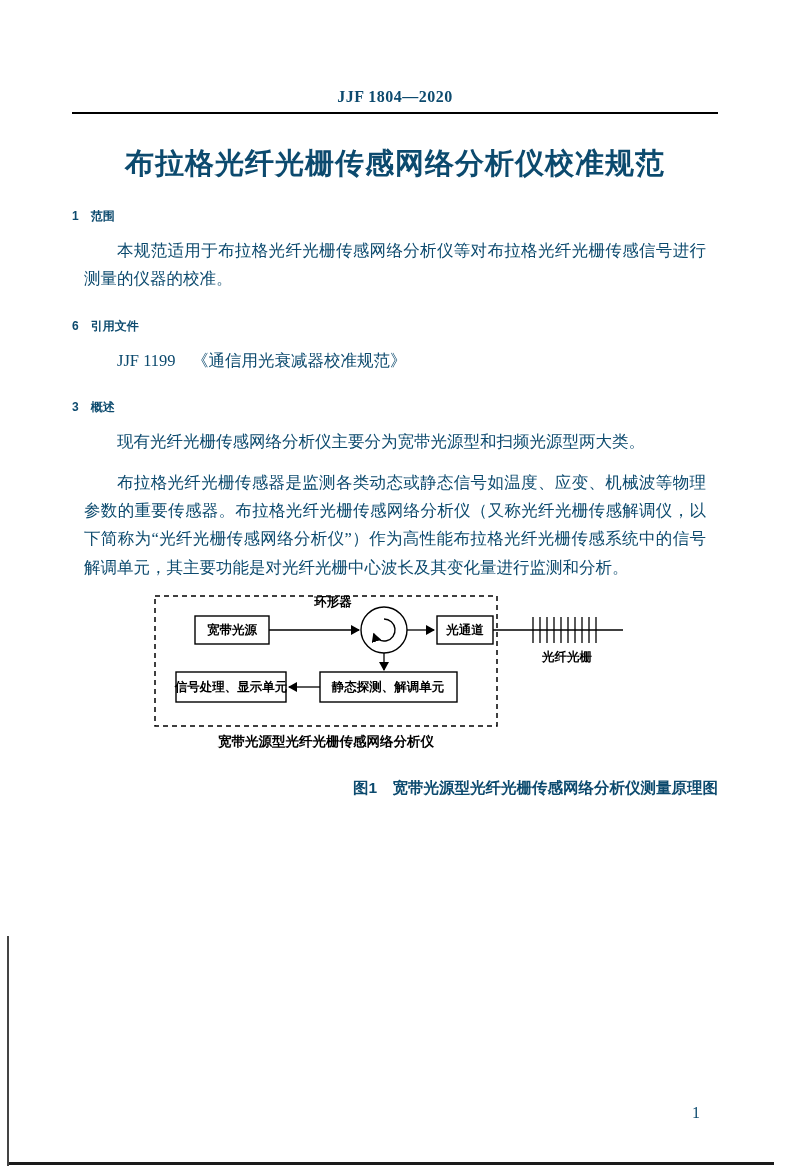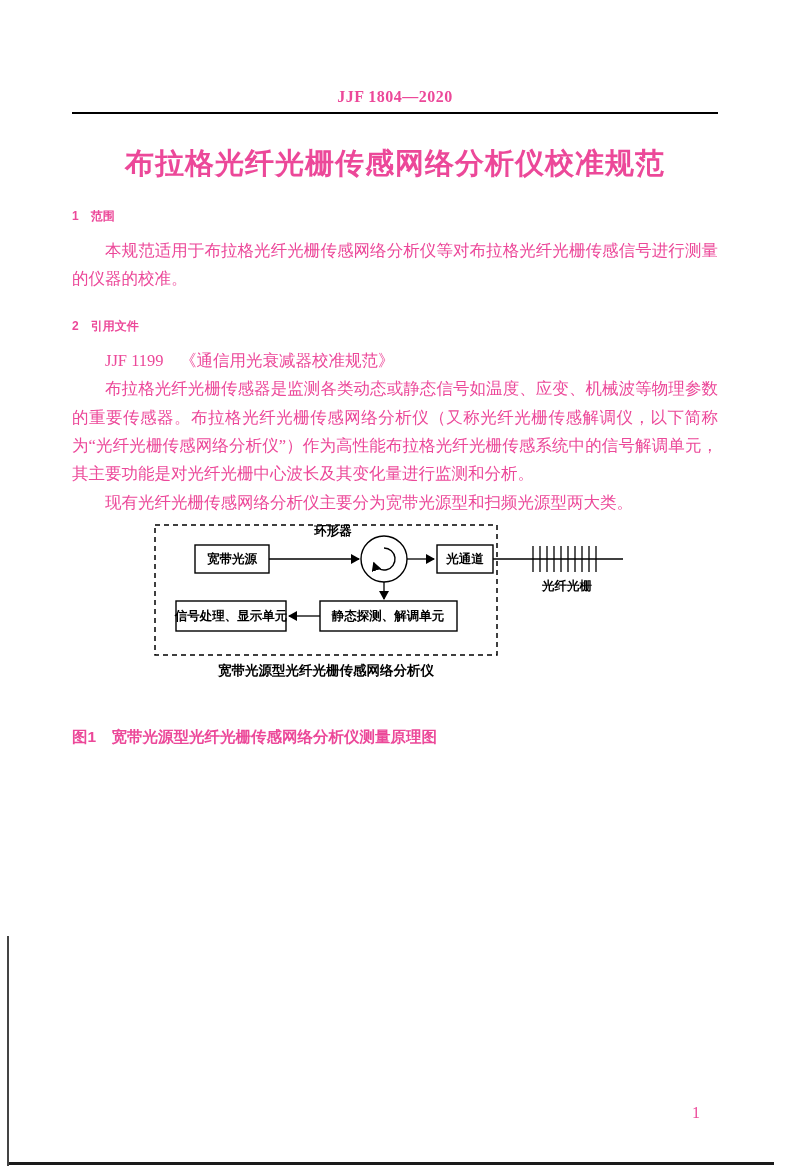--- a/index.html
+++ b/index.html
@@ -2,21 +2,21 @@
 <html><head>
 <meta charset="utf-8">
 <style>
   * { box-sizing: border-box; }
   html, body { margin: 0; padding: 0; background: #ffffff; }
   .page {
     position: relative;
     width: 790px;
     height: 1166px;
     background: #ffffff;
-    color: #ec4899;
+    color: #0c4a6e;
     font-family: "Liberation Serif", "DejaVu Serif", serif;
     padding: 0 72px;
     overflow: hidden;
   }
   .header {
     padding-top: 88px;
     text-align: center;
     font-weight: bold;
     font-size: 16px;
     letter-spacing: 0.5px;
@@ -33,30 +33,30 @@
     font-size: 29px;
     letter-spacing: 1px;
   }
   h2.heading {
     margin: 24px 0 12px 0;
     font-family: "Liberation Sans", "DejaVu Sans", sans-serif;
     font-weight: bold;
     font-size: 12px;
   }
   p.body {
-    margin: 0;
+    margin: 12px;
     font-size: 16.5px;
     line-height: 1.72;
     text-align: justify;
   }
   p.indent { text-indent: 2em; }
   figure { margin: 6px 0 0 0; padding: 0; }
   figcaption {
-    margin-top: 40px;
-    text-align: left;
+    margin-top: 20px;
+    text-align: right;
     font-family: "Liberation Sans", "DejaVu Sans", sans-serif;
     font-weight: bold;
     font-size: 15.5px;
   }
   .diagram rect, .diagram circle, .diagram line, .diagram path.connector {
     fill: none;
     stroke: #000;
     stroke-width: 1.4;
   }
   .diagram .dashed { stroke-dasharray: 5 4; stroke-width: 1.5; }
@@ -100,25 +100,26 @@
 <div class="page">
 
   <div class="header">JJF 1804—2020</div>
   <div class="rule"></div>
 
   <h1 class="title">布拉格光纤光栅传感网络分析仪校准规范</h1>
 
   <h2 class="heading">1　范围</h2>
   <p class="body indent">本规范适用于布拉格光纤光栅传感网络分析仪等对布拉格光纤光栅传感信号进行测量的仪器的校准。</p>
 
-  <h2 class="heading">2　引用文件</h2>
+  <h2 class="heading">6　引用文件</h2>
   <p class="body indent">JJF 1199　《通信用光衰减器校准规范》</p>
 
+  <h2 class="heading">3　概述</h2>
+  <p class="body indent">现有光纤光栅传感网络分析仪主要分为宽带光源型和扫频光源型两大类。</p>
   <p class="body indent">布拉格光纤光栅传感器是监测各类动态或静态信号如温度、应变、机械波等物理参数的重要传感器。布拉格光纤光栅传感网络分析仪（又称光纤光栅传感解调仪，以下简称为“光纤光栅传感网络分析仪”）作为高性能布拉格光纤光栅传感系统中的信号解调单元，其主要功能是对光纤光栅中心波长及其变化量进行监测和分析。</p>
-  <p class="body indent">现有光纤光栅传感网络分析仪主要分为宽带光源型和扫频光源型两大类。</p>
 
   <figure>
     <svg class="diagram" width="646" height="160" viewBox="0 0 646 160" xmlns="http://www.w3.org/2000/svg">
       <defs>
         <marker id="arr" markerWidth="10" markerHeight="10" refX="8" refY="5" orient="auto" markerUnits="userSpaceOnUse">
           <path d="M0,0 L9,5 L0,10 Z" fill="#000" stroke="none"></path>
         </marker>
       </defs>
 
       <rect class="dashed" x="83" y="2" width="342" height="130"></rect>

